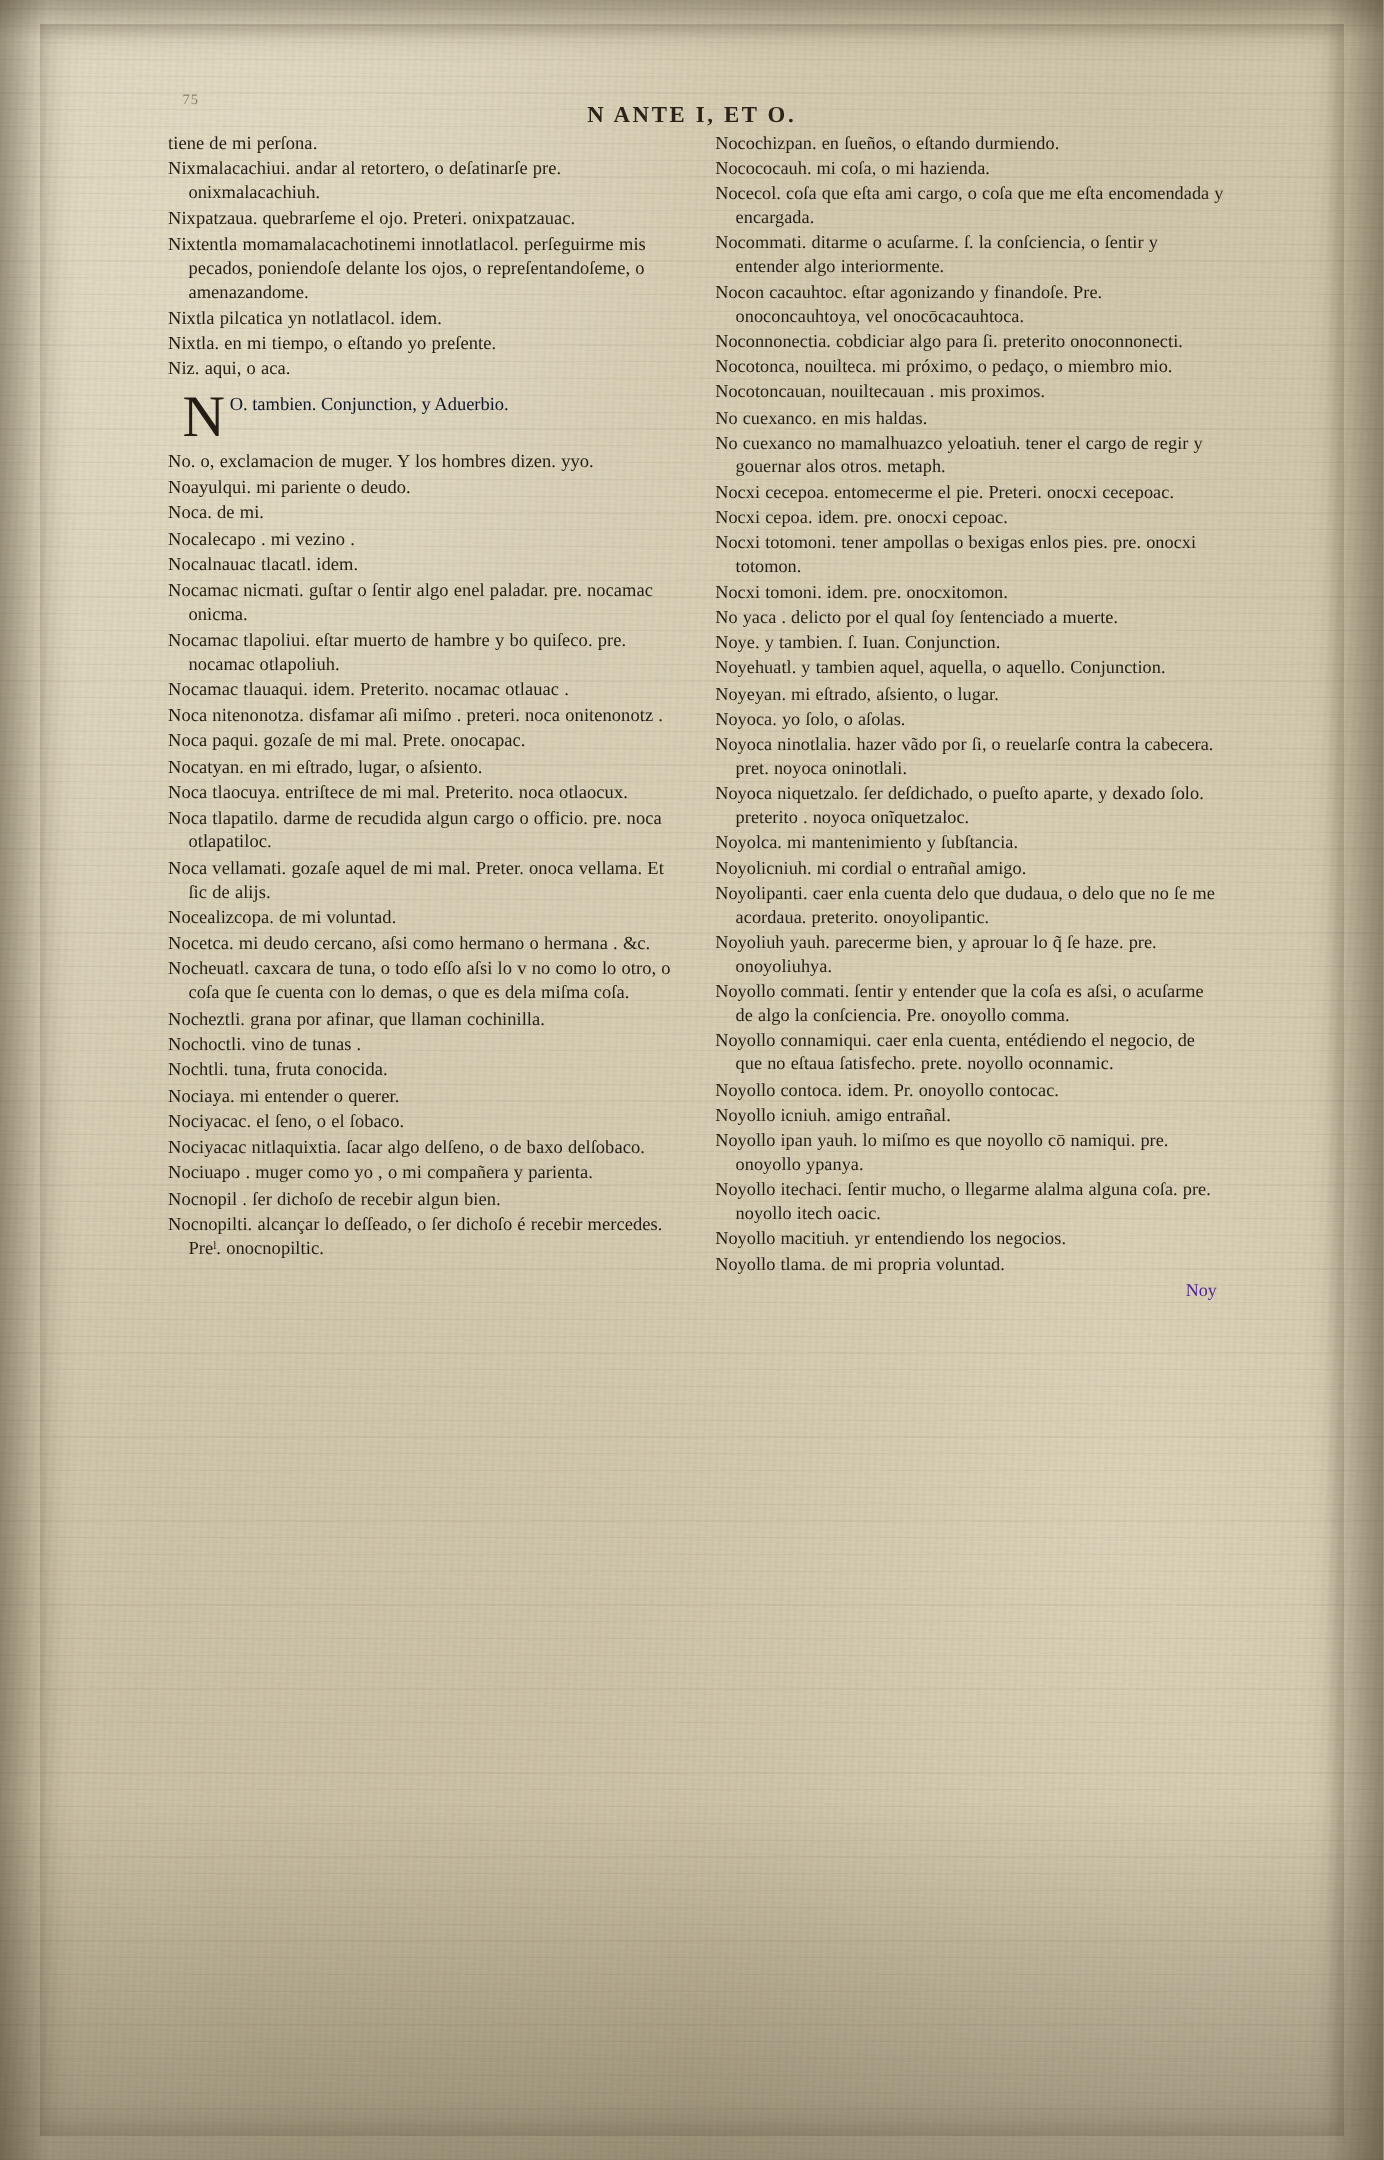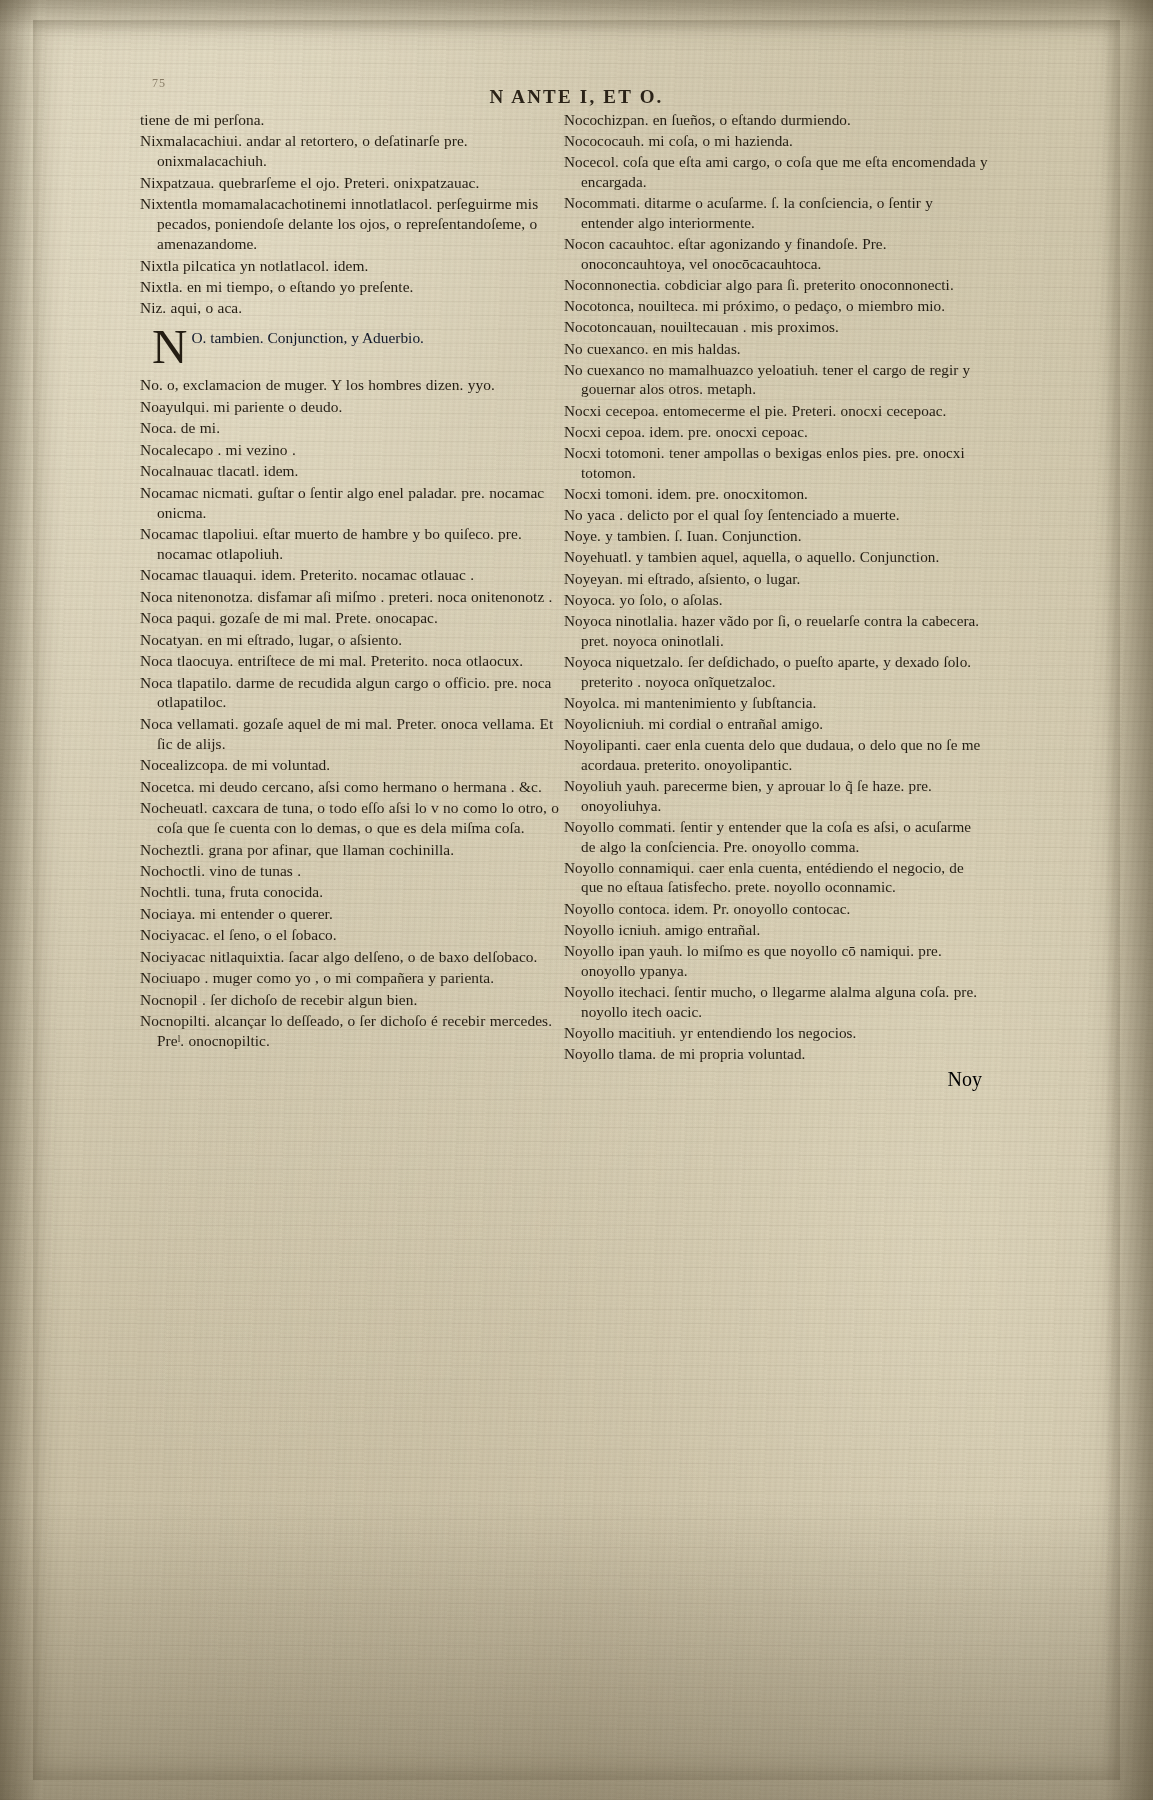--- a/index.html
+++ b/index.html
@@ -73,20 +73,21 @@
     color: #5a4c36;
     opacity: 0.65;
     letter-spacing: 1px;
   }
   .columns {
     position: absolute;
     top: 110px;
     left: 140px;
     width: 880px;
     display: flex;
+    gap: 32px;
   }
   .col {
     width: 424px;
   }
   .entry {
     font-size: 15.2px;
     line-height: 1.295;
     color: #241d13;
     margin: 0 0 1.5px 0;
     text-indent: 0;
@@ -113,22 +114,22 @@
   .drop-text {
     font-size: 15.4px;
     line-height: 1.3;
     color: #0f172a;
     padding-top: 3px;
   }
   .catchword {
     position: absolute;
     right: 130px;
     bottom: 420px;
-    font-size: 20px;
-    color: #000000;
+    font-size: 15px;
+    color: #4c1d95;
   }
   .bleed {
     position: absolute;
     inset: 0;
     z-index: 2;
     opacity: 0.10;
     pointer-events: none;
     background:
       repeating-linear-gradient(0deg, rgba(60,45,25,0.5) 0px, rgba(60,45,25,0.5) 1px, rgba(0,0,0,0) 1px, rgba(0,0,0,0) 14px);
     mix-blend-mode: multiply;

